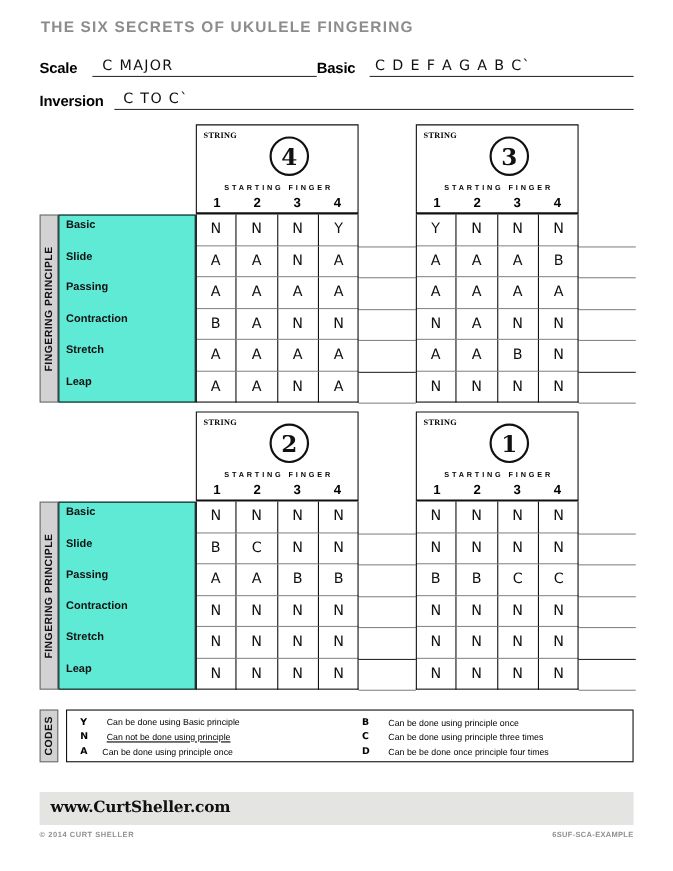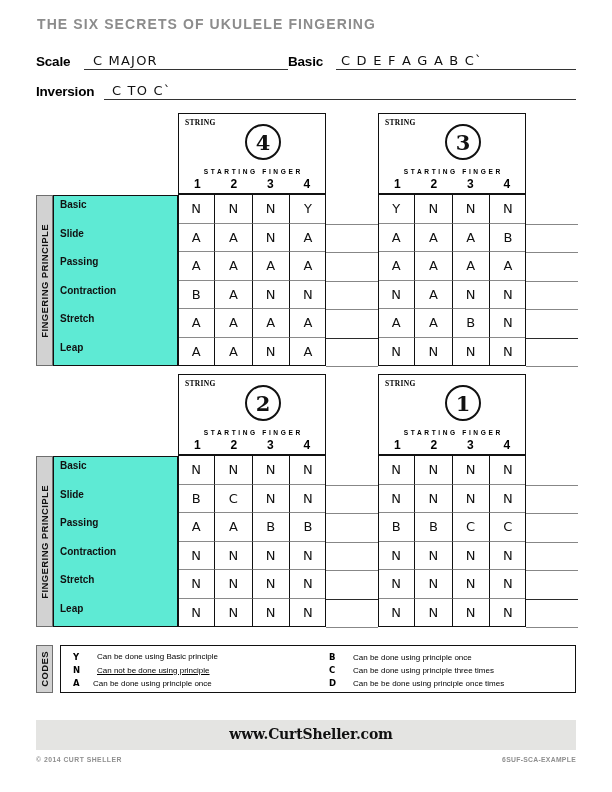--- a/index.html
+++ b/index.html
@@ -150,21 +150,21 @@
     position:absolute; font-size:8.5px; font-weight:bold;
     font-family:"DejaVu Sans", sans-serif;
   }
 
   
   #footer-bar {
     position:absolute; left:36px; top:720px; width:540px; height:30px;
     background:#e4e4e2;
   }
   #footer-url {
-    position:absolute; width:100%; top:6px; text-align:center;
+    position:absolute; width:100%; top:6px; text-align:left;
     font-family:"DejaVu Serif", serif;
     font-size:14px; font-weight:bold; letter-spacing:-0.2px; color:#111;padding-left:10px;
   }
   #copyright {
     position:absolute; left:36px; top:756px;
     font-size:6.8px; font-weight:bold; letter-spacing:0.5px; color:#8f8f8f;
   }
   #doc-code {
     position:absolute; right:36px; top:756px;
     font-size:6.8px; font-weight:bold; letter-spacing:0.3px; color:#8f8f8f;
@@ -475,20 +475,20 @@
     <div class="code-item" style="left: 36px; top: 6px;">Can be done using Basic principle</div>
     <div class="code-key" style="left: 12px; top: 19px;">N</div>
     <div class="code-item" style="left: 36px; top: 19.5px; text-decoration: underline;">Can not be done using principle</div>
     <div class="code-key" style="left: 12px; top: 32px;">A</div>
     <div class="code-item" style="left: 32px; top: 32.5px;">Can be done using principle once</div>
     <div class="code-key" style="left: 268px; top: 6px;">B</div>
     <div class="code-item" style="left: 292px; top: 6.5px;">Can be done using principle once</div>
     <div class="code-key" style="left: 268px; top: 19px;">C</div>
     <div class="code-item" style="left: 292px; top: 19.5px;">Can be done using principle three times</div>
     <div class="code-key" style="left: 268px; top: 32px;">D</div>
-    <div class="code-item" style="left: 292px; top: 32.5px;">Can be be done using principle once times</div>
+    <div class="code-item" style="left: 292px; top: 32.5px;">Can be be done once principle four times</div>
   </div>
 
 <div id="footer-bar">
   <div id="footer-url">www.CurtSheller.com</div>
 </div>
 <div id="copyright">© 2014 CURT SHELLER</div>
 <div id="doc-code">6SUF-SCA-EXAMPLE</div>
 
 </body></html>

